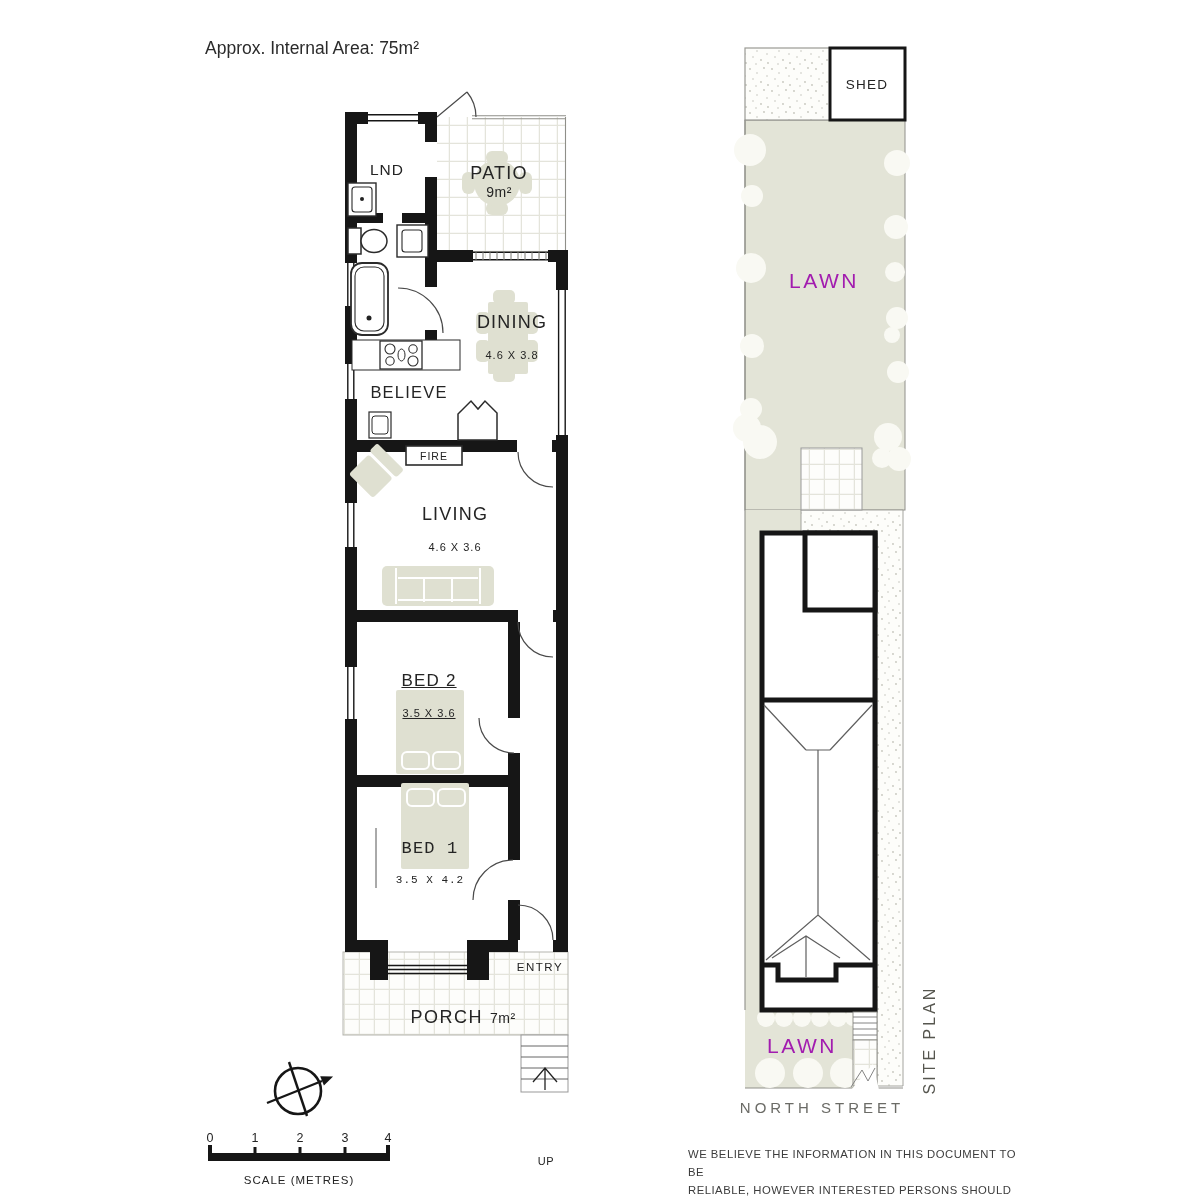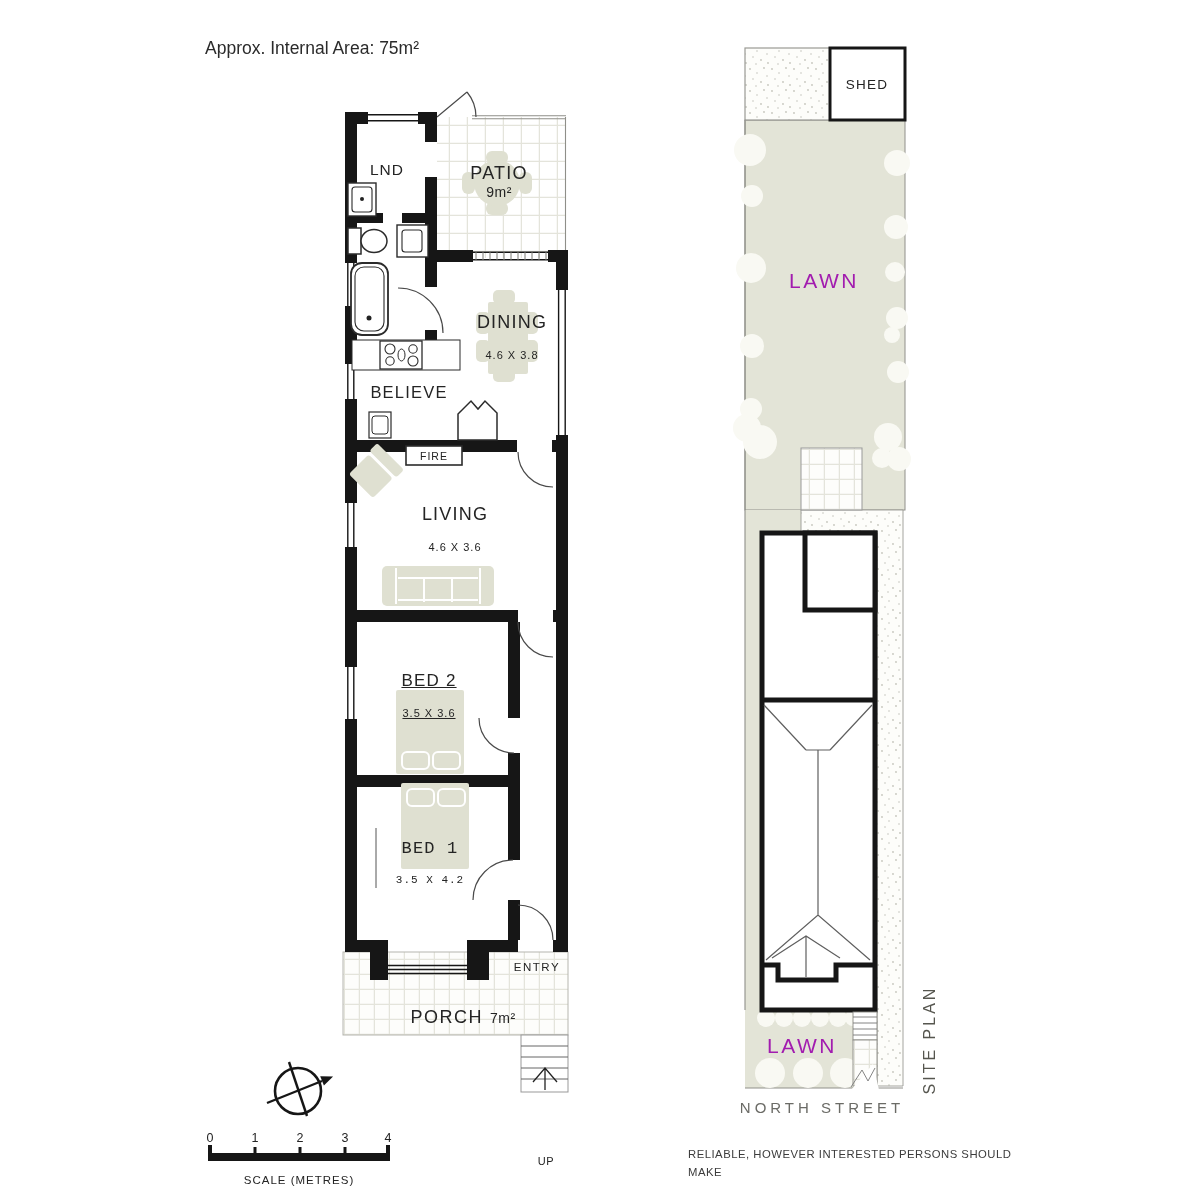--- a/index.html
+++ b/index.html
@@ -336,21 +336,21 @@
 <div class="lbl" style="left:429px;top:695px;text-decoration:underline;">
   <div class="room" style="font-size:17px;">BED 2</div>
   <div class="dims">3.5 X 3.6</div>
 </div>
 
 <div class="lbl" style="left:430px;top:862px;font-family:Liberation Mono, monospace;">
   <div class="room" style="font-size:17px;">BED 1</div>
   <div class="dims">3.5 X 4.2</div>
 </div>
 
-<div class="lbl small-lbl" style="left:537px;top:967px;">ENTRY</div>
+<div class="lbl small-lbl" style="left:537px;top:967px;padding-left:6px;">ENTRY</div>
 
 <div class="lbl" id="porch-lbl" style="left:463px;top:1005px;">
   <span class="room">PORCH</span>
   <span class="area">7m²</span>
 </div>
 
 <div class="lbl" id="up-lbl" style="left:546px;top:1161px;">UP</div>
 
 <div class="lbl" id="shed-lbl" style="left:867px;top:84px;text-align:right;">SHED</div>
 <div class="lbl lawn-lbl" style="left:824px;top:281px;">LAWN</div>
@@ -359,17 +359,18 @@
 <div class="lbl" id="site-plan-caption" style="left:930px;top:1040px;">SITE PLAN</div>
 
 <div class="lbl tick-num" style="left:210px;top:1138px;">0</div>
 <div class="lbl tick-num" style="left:255px;top:1138px;">1</div>
 <div class="lbl tick-num" style="left:300px;top:1138px;">2</div>
 <div class="lbl tick-num" style="left:345px;top:1138px;">3</div>
 <div class="lbl tick-num" style="left:388px;top:1138px;">4</div>
 <div class="lbl" id="scale-caption" style="left:299px;top:1180px;">SCALE (METRES)</div>
 
 <div id="disclaimer">
+  <div>WE BELIEVE THE INFORMATION IN THIS DOCUMENT TO BE</div>
   <div>RELIABLE, HOWEVER INTERESTED PERSONS SHOULD MAKE</div>
 
 </div>
 
 </div>
 
 </body></html>

